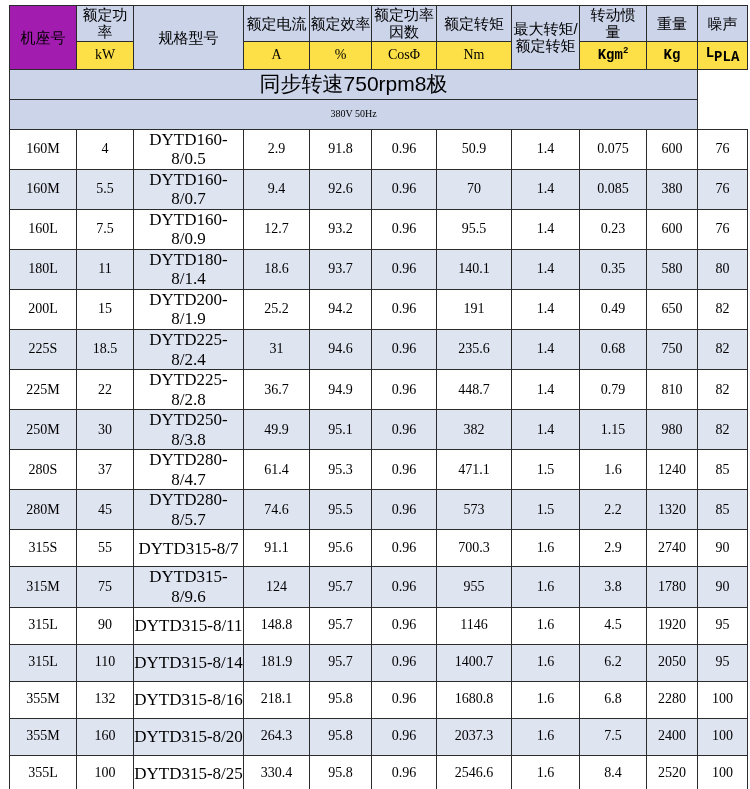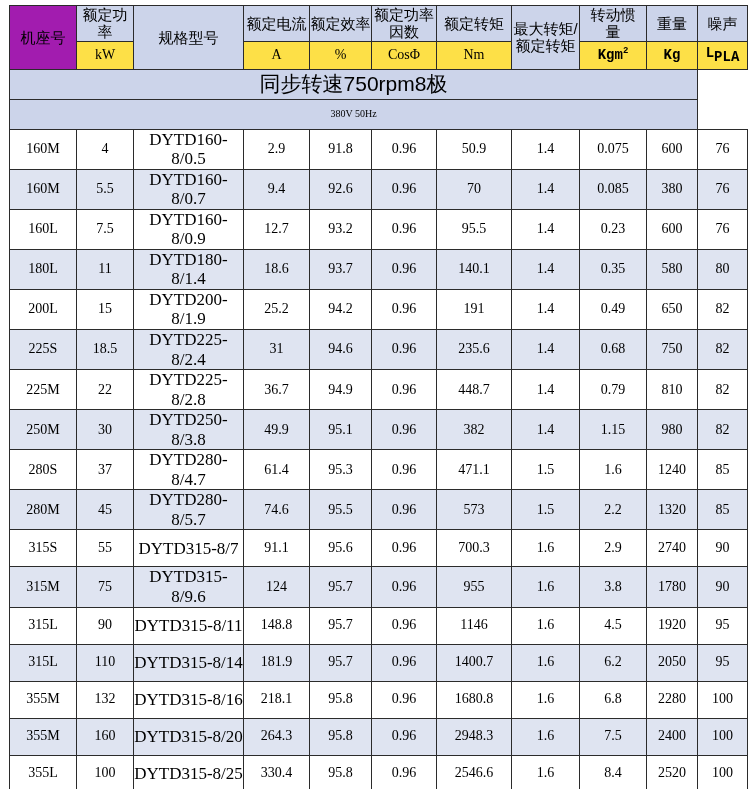--- a/index.html
+++ b/index.html
@@ -344,21 +344,21 @@
         <td class="cell">2280</td>
         <td class="cell">100</td>
       </tr>
       <tr class="rowh alt">
         <td class="cell">355M</td>
         <td class="cell">160</td>
         <td class="cell model">DYTD315-8/20</td>
         <td class="cell">264.3</td>
         <td class="cell">95.8</td>
         <td class="cell">0.96</td>
-        <td class="cell">2948.3</td>
+        <td class="cell">2037.3</td>
         <td class="cell">1.6</td>
         <td class="cell">7.5</td>
         <td class="cell">2400</td>
         <td class="cell">100</td>
       </tr>
       <tr class="rowh">
         <td class="cell">355L</td>
         <td class="cell">100</td>
         <td class="cell model">DYTD315-8/25</td>
         <td class="cell">330.4</td>

